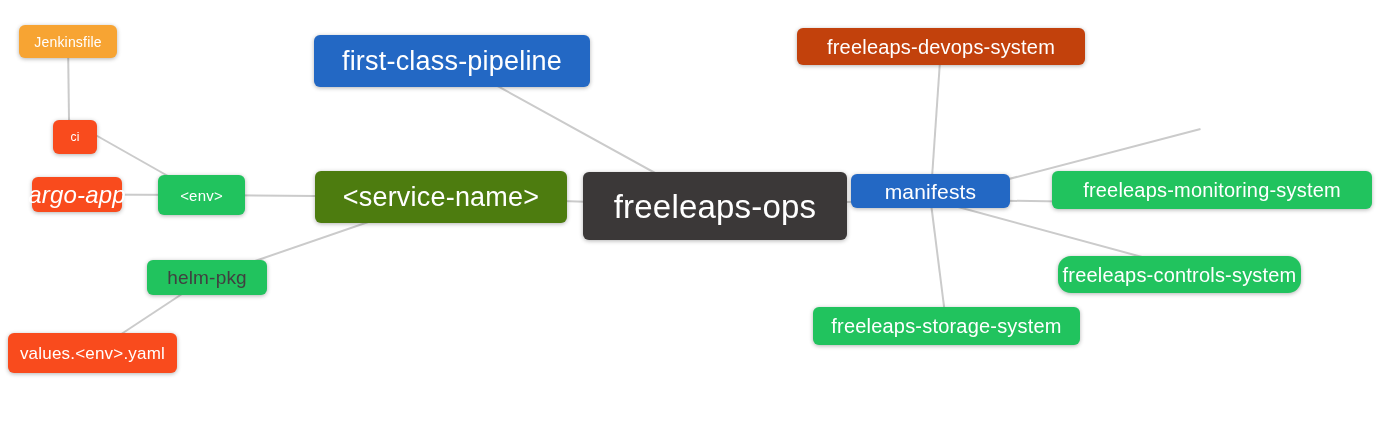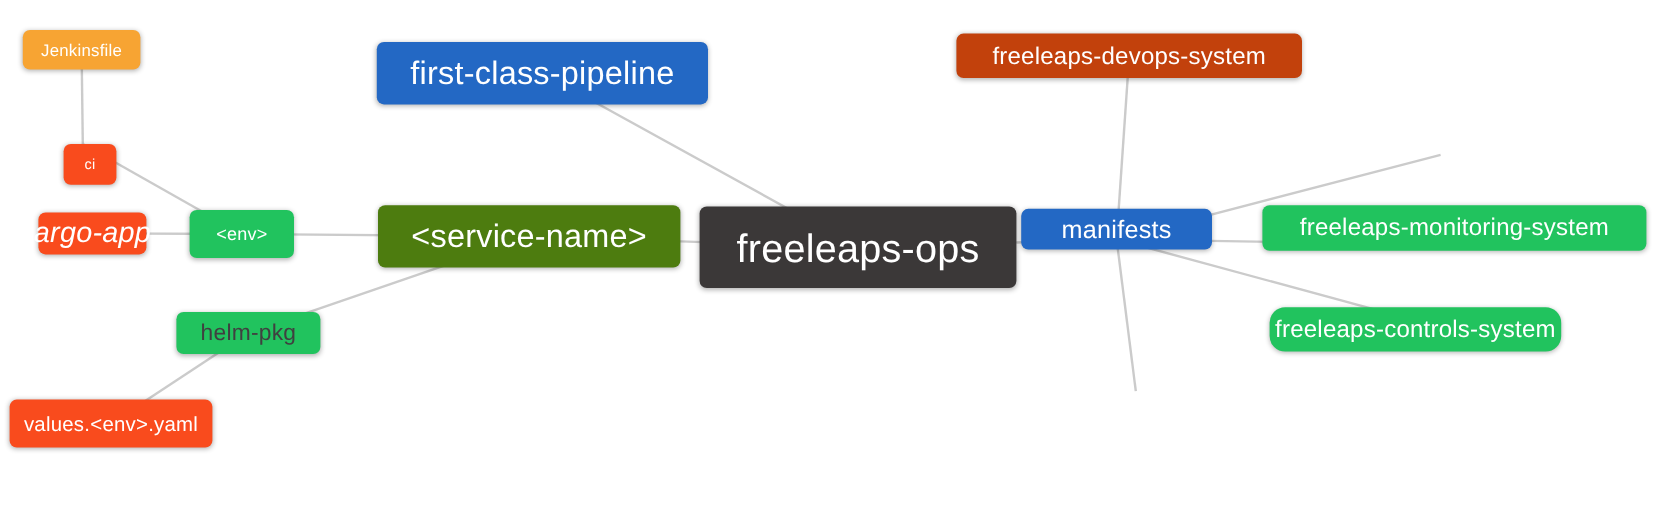--- a/index.html
+++ b/index.html
@@ -65,13 +65,14 @@
     <div class="node" style="left: 158px; top: 175px; width: 87px; height: 40px; font-size: 15px; background: rgb(33, 195, 94); color: rgb(255, 255, 255);">&lt;env&gt;</div>
     <div class="node" style="left: 147px; top: 260px; width: 120px; height: 35px; font-size: 19px; background: rgb(33, 195, 94); color: #404040;">helm-pkg</div>
     <div class="node" style="left: 8px; top: 333px; width: 169px; height: 40px; font-size: 17px; background: rgb(249, 75, 29); color: rgb(255, 255, 255);">values.&lt;env&gt;.yaml</div>
     <div class="node" style="left: 314px; top: 35px; width: 276px; height: 52px; font-size: 27px; background: rgb(35, 104, 196); color: rgb(255, 255, 255);">first-class-pipeline</div>
     <div class="node" style="left: 315px; top: 171px; width: 252px; height: 52px; font-size: 27px; background: #4d7c0f; color: rgb(255, 255, 255);">&lt;service-name&gt;</div>
     <div class="node" style="left: 583px; top: 172px; width: 264px; height: 68px; font-size: 33px; background: rgb(59, 56, 56); color: rgb(255, 255, 255);">freeleaps-ops</div>
     <div class="node" style="left: 851px; top: 174px; width: 159px; height: 34px; font-size: 21px; background: rgb(35, 104, 196); color: rgb(255, 255, 255);">manifests</div>
     <div class="node" style="left: 797px; top: 28px; width: 288px; height: 37px; font-size: 20px; background: #c2410c; color: rgb(255, 255, 255);">freeleaps-devops-system</div>
     <div class="node" style="left: 1052px; top: 171px; width: 320px; height: 38px; font-size: 20px; background: rgb(33, 195, 94); color: rgb(255, 255, 255);">freeleaps-monitoring-system</div>
     <div class="node" style="left: 1058px; top: 256px; width: 243px; height: 37px; font-size: 20px; background: rgb(33, 195, 94); color: rgb(255, 255, 255); border-radius: 13px;">freeleaps-controls-system</div>
+    <div class="node" style="left: 813px; top: 307px; width: 267px; height: 38px; font-size: 20px; background: rgb(33, 195, 94); color: rgb(255, 255, 255);">freeleaps-storage-system</div>
   </div>
 
 </body></html>

